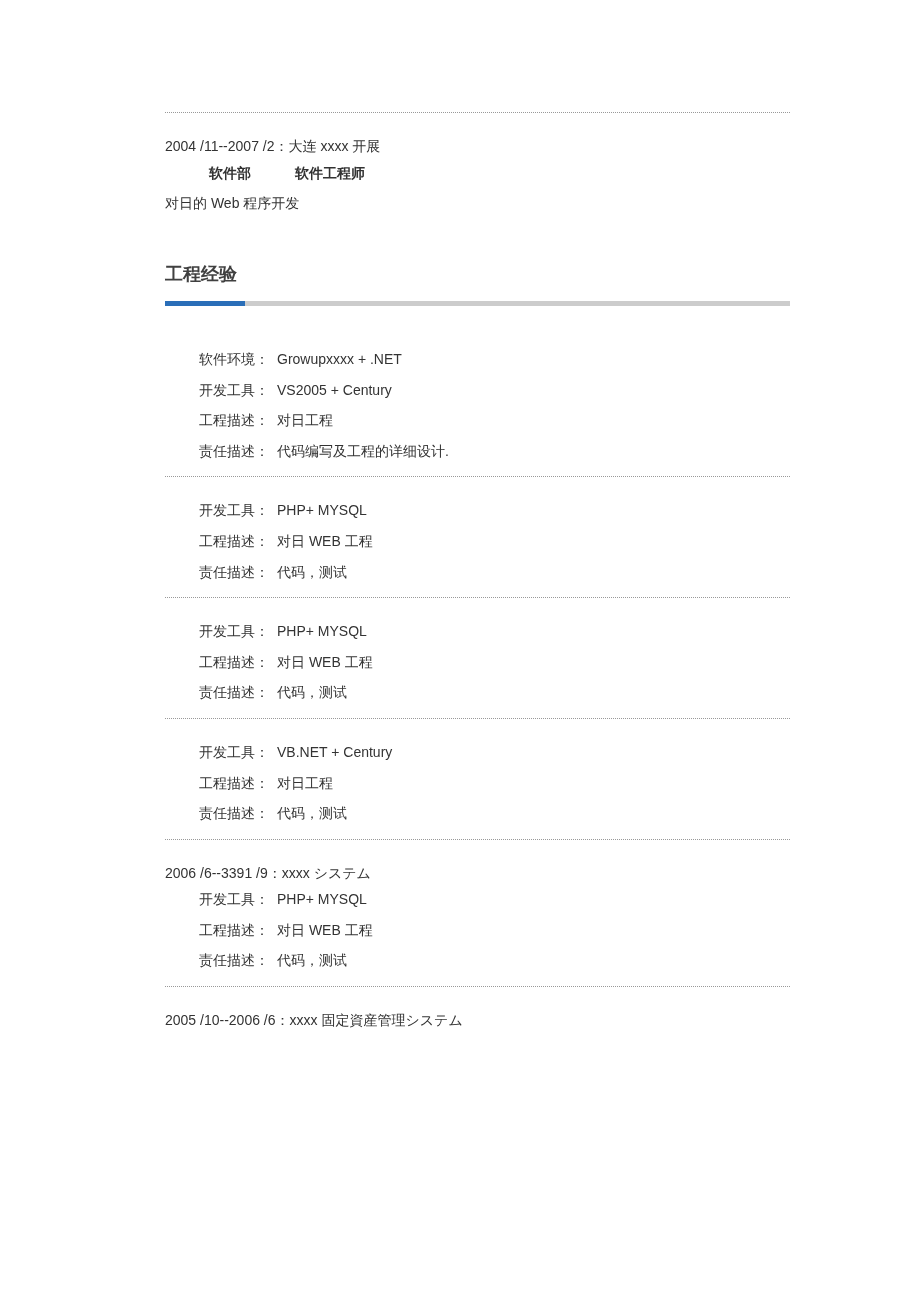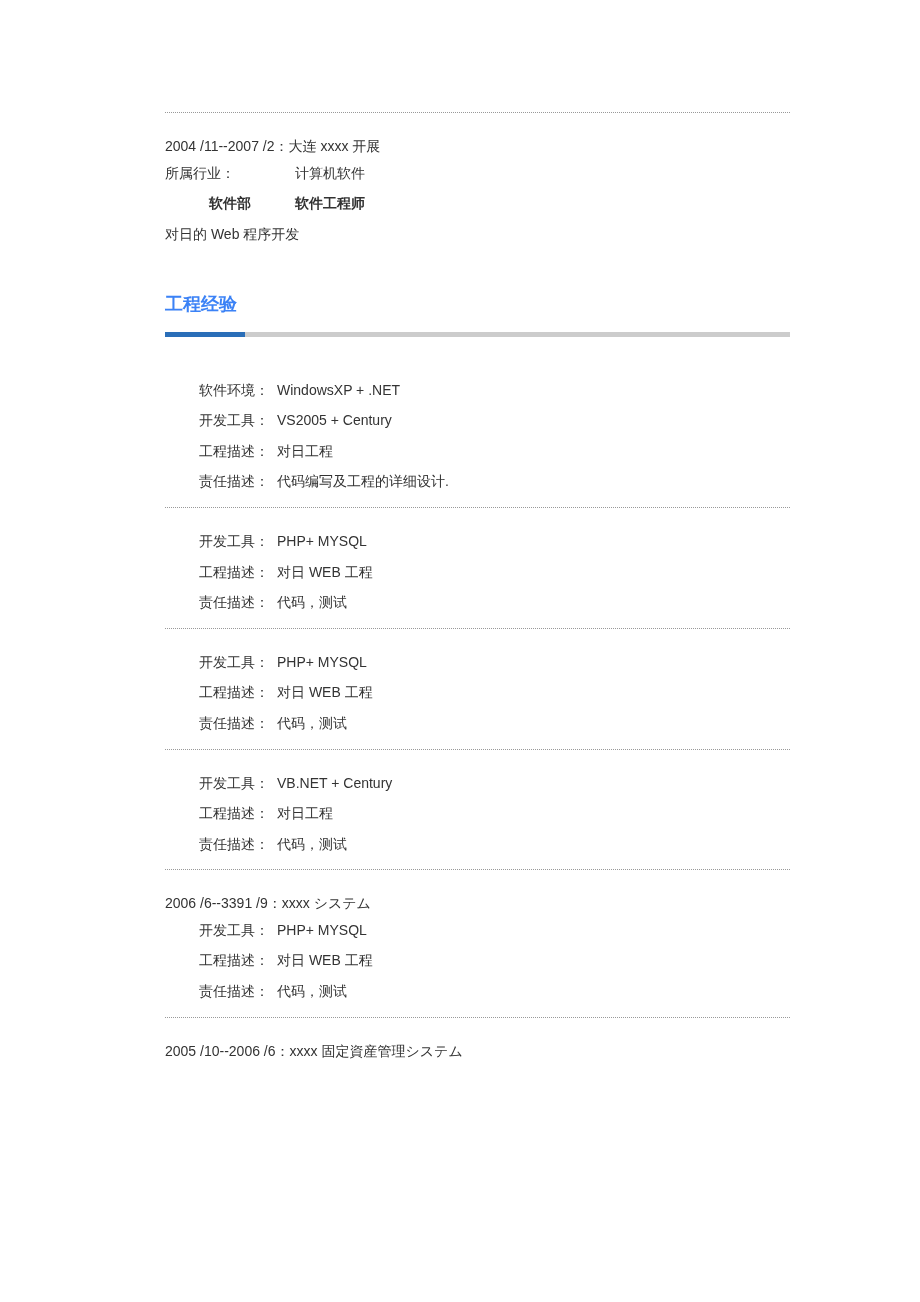--- a/index.html
+++ b/index.html
@@ -34,21 +34,21 @@
     .field-label {
       width: 78px;
       flex-shrink: 0;
       margin-left: 34px;
     }
     .bold {
       font-weight: bold;
       text-align: center;
     }
     .section-title {
-      color: #3b82f6;
+      color: #404040;
       font-size: 18px;
       font-weight: bold;
       margin-top: 40px;
       margin-bottom: 10px;
     }
     .section-underline {
       height: 5px;
       background: #ccc;
       margin-bottom: 40px;
       position: relative;
@@ -69,39 +69,35 @@
       margin-bottom: 4px;
     }
   </style>
 </head>
 <body>
 
 <hr class="dotted-divider">
 
 <div class="work-section">
   <div>2004 /11--2007 /2：大连 xxxx 开展</div>
-  <div class="field-row">
-    <span class="field-label-wide">所属行业：</span>
-    <span>计算机软件</span>
-  </div>
   <div class="field-row bold">
     <span class="field-label-wide">软件部</span>
     <span>软件工程师</span>
   </div>
   <div>对日的 Web 程序开发</div>
 </div>
 
 <div class="section-title">工程经验</div>
 <div class="section-underline"></div>
 
 <div id="projects-container">
     <div class="project-block">
       <div class="field-row">
         <span class="field-label">软件环境：</span>
-        <span>WindowsXP + .NET</span>
+        <span>Growupxxxx + .NET</span>
       </div>
       <div class="field-row">
         <span class="field-label">开发工具：</span>
         <span>VS2005 + Century</span>
       </div>
       <div class="field-row">
         <span class="field-label">工程描述：</span>
         <span>对日工程</span>
       </div>
       <div class="field-row">

